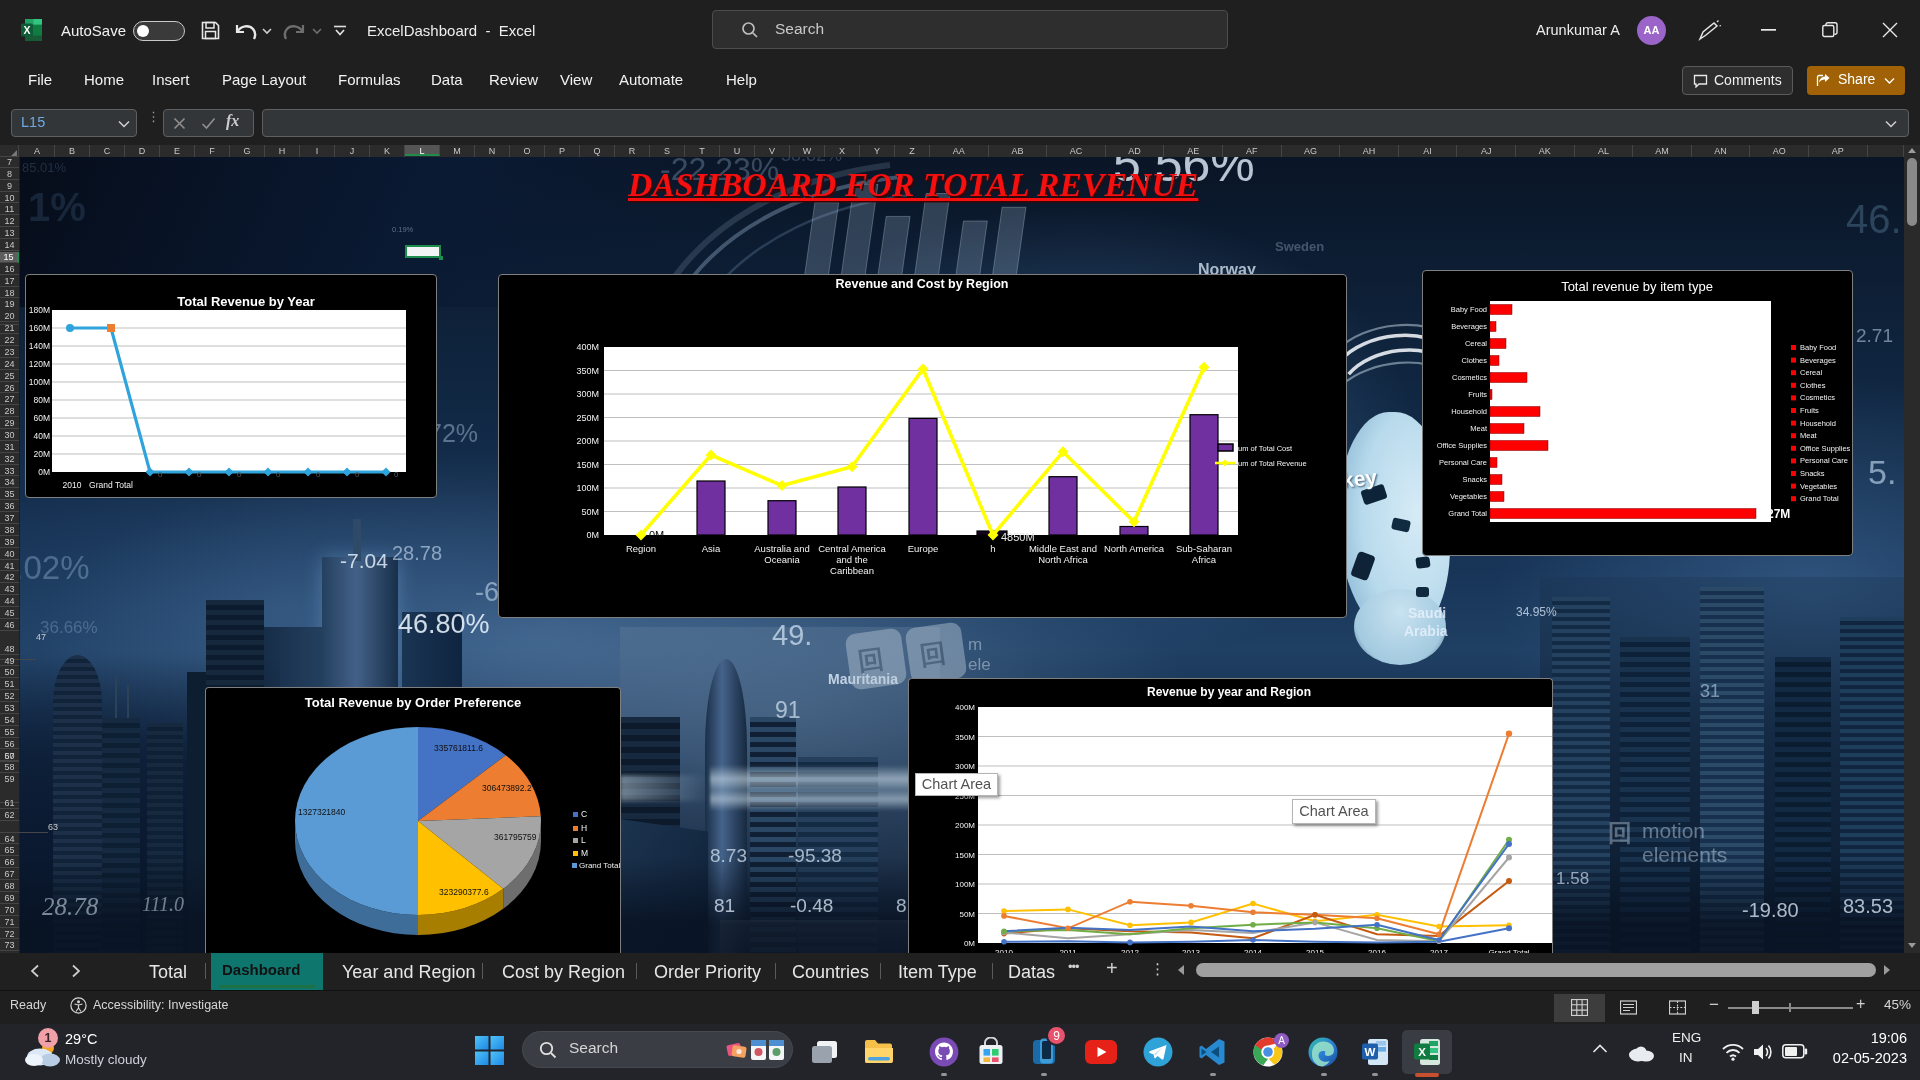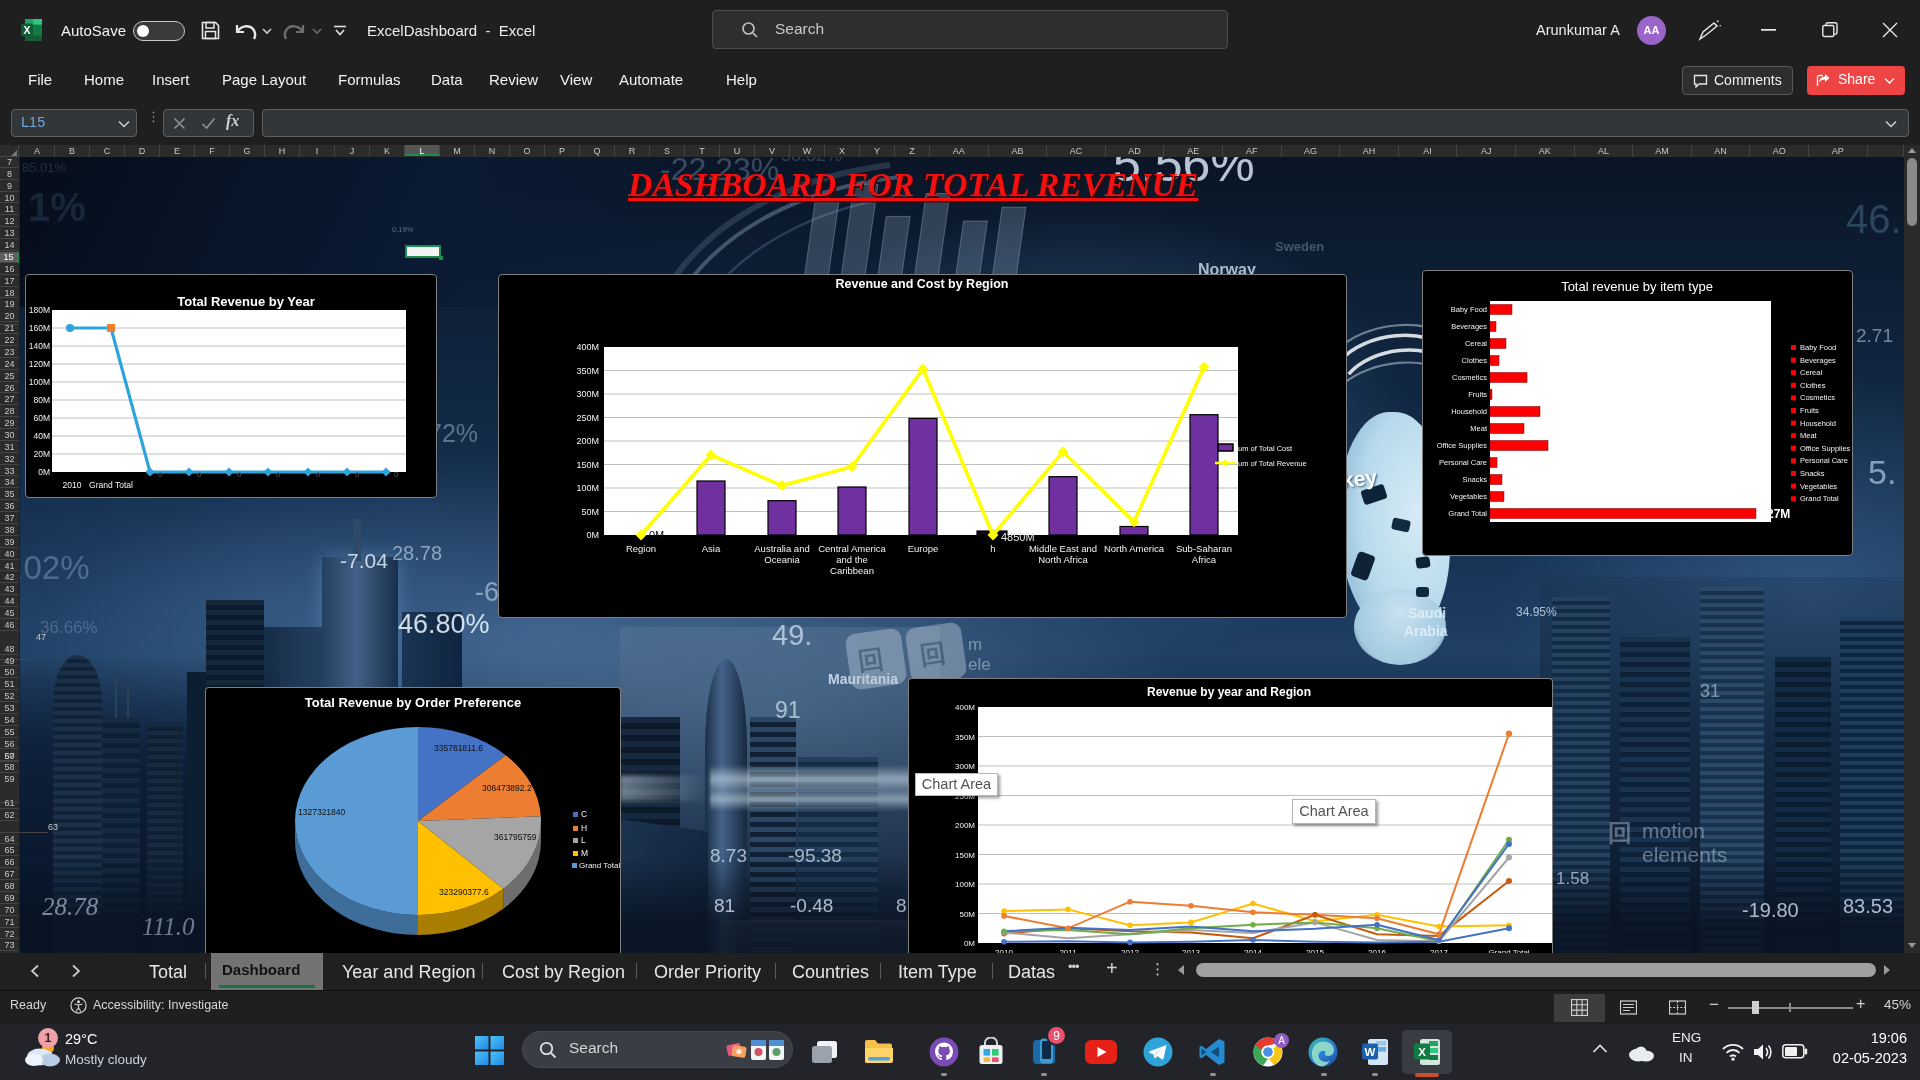--- a/index.html
+++ b/index.html
@@ -121,21 +121,21 @@
     <span class="menuitem" style="left:619px;">Automate</span>
     <span class="menuitem" style="left:726px;">Help</span>
 
     <div class="abs" style="left:1682px;top:4px;width:111px;height:29px;background:#2e2e2e;border:1px solid #5a5a5a;border-radius:4px;">
       <svg class="abs" style="left:10px;top:7px" width="15" height="14" viewBox="0 0 15 14">
         <path d="M1.5 1.5 h12 v8.5 h-7.5 l-3 3 v-3 h-1.5 z" fill="none" stroke="#e8e8e8" stroke-width="1.3"></path>
       </svg>
       <span class="abs" style="left:31px;top:5px;font-size:14px;color:#f0f0f0;">Comments</span>
     </div>
 
-    <div class="abs" style="left:1807px;top:4px;width:98px;height:29px;background:#ef4444;border-radius:4px;">
+    <div class="abs" style="left:1807px;top:4px;width:98px;height:29px;background:#a16207;border-radius:4px;">
       <svg class="abs" style="left:9px;top:7px" width="16" height="15" viewBox="0 0 16 15">
         <path d="M1.5 13 v-9 a1.5 1.5 0 0 1 1.5 -1.5 h4" fill="none" stroke="#fff" stroke-width="1.3"></path>
         <path d="M9 1 l4.5 4 L9 9 v-2.5 c-3 0-4.5 1-6 3 c0.5-3 2-5.5 6 -6 z" fill="#fff"></path>
       </svg>
       <span class="abs" style="left:31px;top:5px;font-size:14px;color:#fff;">Share</span>
       <svg class="abs" style="left:77px;top:11px" width="11" height="8" viewBox="0 0 11 8">
           <path d="M1 1.5 l4.5 4.5 L10 1.5" fill="none" stroke="#fff" stroke-width="1.4"></path>
         </svg>
     </div>
   </div>
@@ -265,21 +265,21 @@
       <span class="abs" style="left:20px;top:461px;font-size:17px;color:rgba(165,195,225,0.30);">36.66%</span>
       <span class="abs" style="left:752px;top:462px;font-size:29px;color:rgba(215,232,250,0.70);">49.</span>
       <span class="abs" style="left:1496px;top:448px;font-size:12px;color:rgba(220,235,250,0.75);">34.95%</span>
       <span class="abs" style="left:1388px;top:448px;font-size:14px;font-weight:bold;color:rgba(230,240,252,0.85);">Saudi</span>
       <span class="abs" style="left:1384px;top:466px;font-size:14px;font-weight:bold;color:rgba(230,240,252,0.85);">Arabia</span>
       <span class="abs" style="left:808px;top:514px;font-size:14px;font-weight:bold;color:rgba(225,238,250,0.8);">Mauritania</span>
       <span class="abs" style="left:1178px;top:104px;font-size:16px;font-weight:bold;color:rgba(222,236,250,0.75);">Norway</span>
       <span class="abs" style="left:1255px;top:82px;font-size:13px;font-weight:bold;color:rgba(200,220,242,0.30);">Sweden</span>
       <span class="abs" style="left:1680px;top:524px;font-size:18px;color:rgba(205,226,246,0.55);">31</span>
       <span class="abs" style="left:22px;top:736px;font-size:25px;font-style:italic;font-family:'Liberation Serif',serif;color:rgba(215,232,248,0.55);">28.78</span>
-      <span class="abs" style="left:122px;top:756px;font-size:25px;font-style:italic;font-family:'Liberation Serif',serif;color:rgba(210,228,246,0.5);">111.0</span>
+      <span class="abs" style="left:122px;top:736px;font-size:20px;font-style:italic;font-family:'Liberation Serif',serif;color:rgba(210,228,246,0.5);">111.0</span>
       <span class="abs" style="left:690px;top:688px;font-size:19px;color:rgba(222,236,250,0.70);">8.73</span>
       <span class="abs" style="left:768px;top:688px;font-size:19px;color:rgba(222,236,250,0.70);">-95.38</span>
       <span class="abs" style="left:694px;top:738px;font-size:19px;color:rgba(225,238,252,0.75);">81</span>
       <span class="abs" style="left:770px;top:738px;font-size:19px;color:rgba(225,238,252,0.75);">-0.48</span>
       <span class="abs" style="left:876px;top:738px;font-size:19px;color:rgba(225,238,252,0.70);">8</span>
       <span class="abs" style="left:1536px;top:712px;font-size:17px;color:rgba(218,232,248,0.65);">1.58</span>
       <span class="abs" style="left:1722px;top:742px;font-size:20px;color:rgba(225,238,252,0.75);">-19.80</span>
       <span class="abs" style="left:1823px;top:738px;font-size:20px;color:rgba(225,238,252,0.75);">83.53</span>
       <span class="abs" style="left:372px;top:68px;font-size:7.5px;color:rgba(190,210,235,0.45);">0.19%</span>
 
@@ -760,21 +760,21 @@
   <div id="tabbar">
     <svg class="abs" style="left:29px;top:11px" width="13" height="14" viewBox="0 0 13 14">
         <path d="M9 1.5 L3 7 L9 12.5" fill="none" stroke="#cfcfcf" stroke-width="1.7"></path>
       </svg>
     <svg class="abs" style="left:69px;top:11px" width="13" height="14" viewBox="0 0 13 14">
         <path d="M4 1.5 L10 7 L4 12.5" fill="none" stroke="#cfcfcf" stroke-width="1.7"></path>
       </svg>
     <span class="tabtxt" style="left:149px;">Total</span>
     <div class="tabsep" style="left:205px;"></div>
 
-    <div class="abs" style="left:211px;top:0;width:112px;height:37px;background:#737373;border-radius:0 0 0 0;">
+    <div class="abs" style="left:211px;top:0;width:112px;height:37px;background:#0f766e;border-radius:0 0 0 0;">
       <span class="abs" style="left:11px;top:8px;font-size:15px;font-weight:bold;color:#111;">Dashboard</span>
       <div class="abs" style="left:8px;top:32px;width:96px;height:3px;background:#1e7145;"></div>
     </div>
     <span class="tabtxt" style="left:342px;">Year and Region</span>
     <div class="tabsep" style="left:482px;"></div>
     <span class="tabtxt" style="left:502px;">Cost by Region</span>
     <div class="tabsep" style="left:636px;"></div>
     <span class="tabtxt" style="left:654px;">Order Priority</span>
     <div class="tabsep" style="left:775px;"></div>
     <span class="tabtxt" style="left:792px;">Countries</span>

